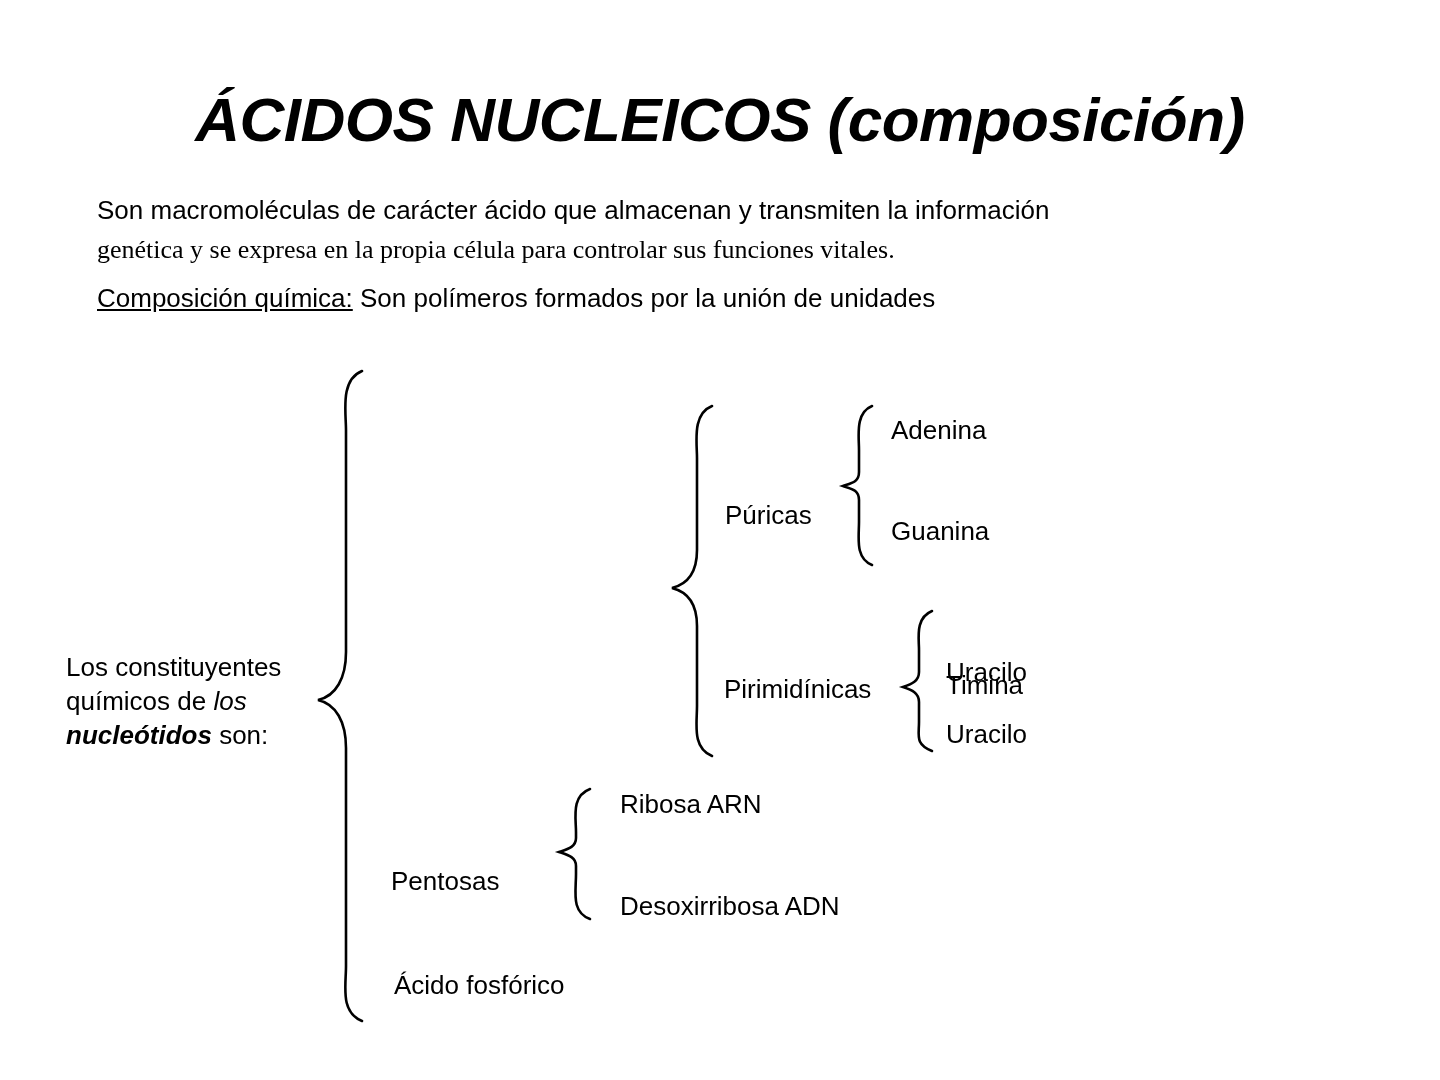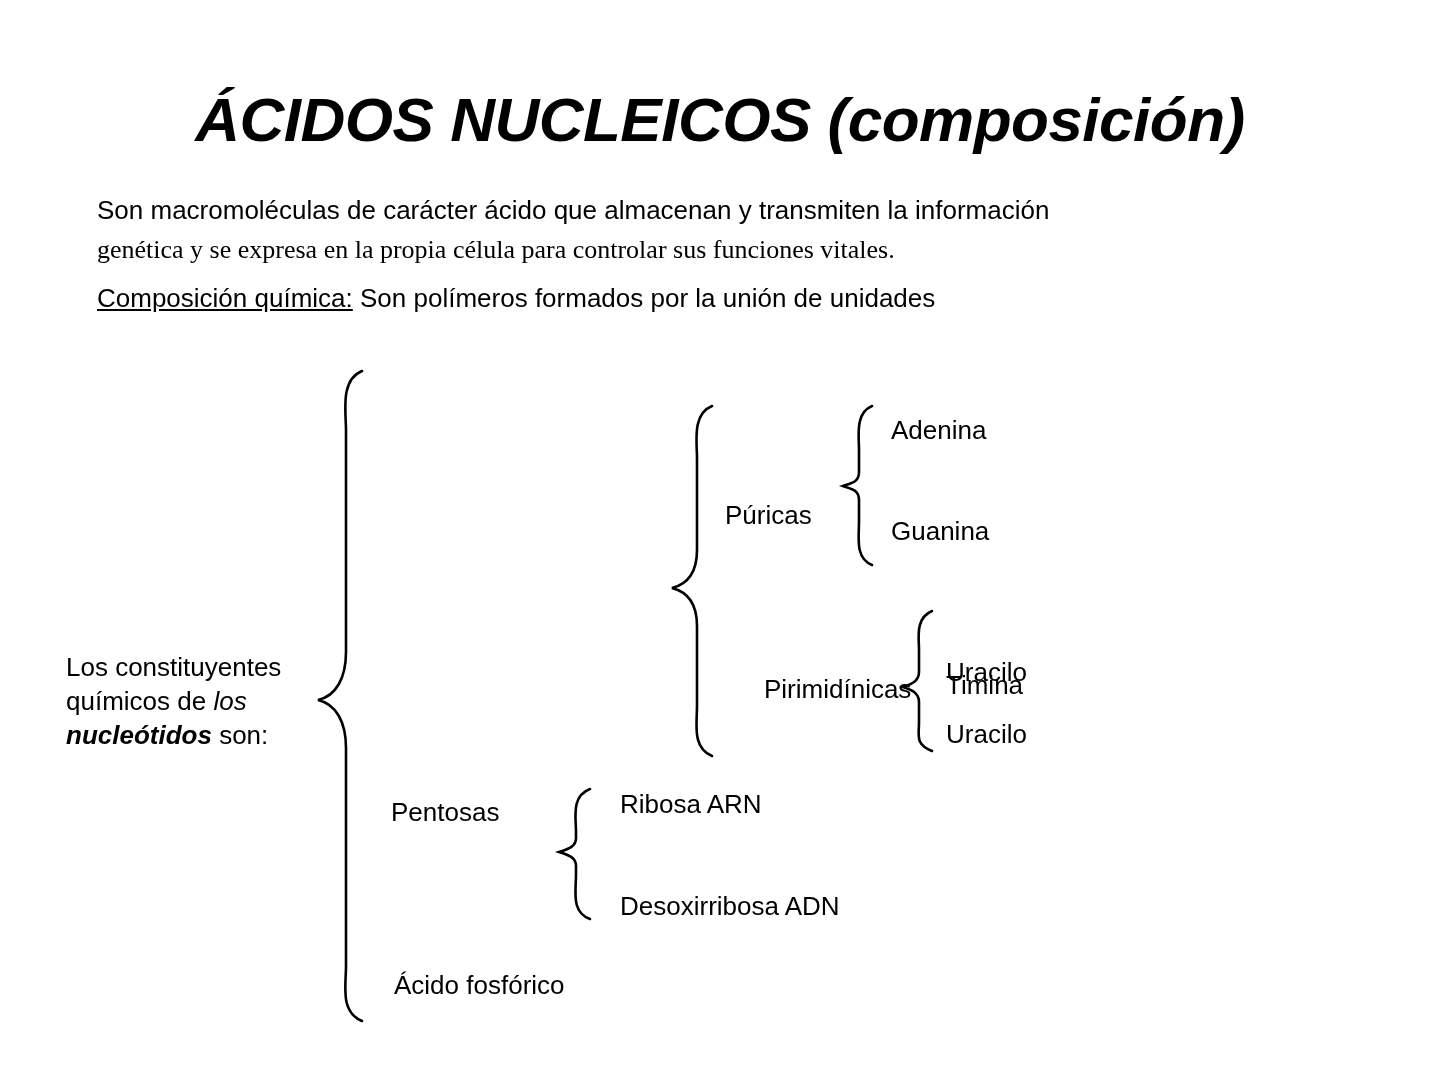--- a/index.html
+++ b/index.html
@@ -88,25 +88,25 @@
     top: 650px;
     width: 250px;
     white-space: normal;
     line-height: 34px;
   }
 
   #node-bases        { left: 384px; top: 573px; }
   #node-puricas      { left: 725px; top: 471px; margin-top: 28px; }
   #node-adenina      { left: 891px; top: 414px; }
   #node-guanina      { left: 891px; top: 515px; }
-  #node-pirimidinicas{ left: 724px; top: 673px; margin-left: 40px; }
+  #node-pirimidinicas{ left: 724px; top: 673px; }
   #node-uracilo      { left: 946px; top: 618px; margin-top: 38px; }
   #node-timina       { left: 946px; top: 669px; }
   #node-citosina     { left: 946px; top: 718px; }
-  #node-pentosas     { left: 391px; top: 796px; }
+  #node-pentosas     { left: 391px; top: 865px; }
   #node-ribosa       { left: 620px; top: 788px; }
   #node-desoxi       { left: 620px; top: 890px; }
   #node-fosforico    { left: 394px; top: 969px; }
 </style>
 </head>
 <body>
 
 <div id="slide">
 
   <div id="title">ÁCIDOS NUCLEICOS (composición)</div>

